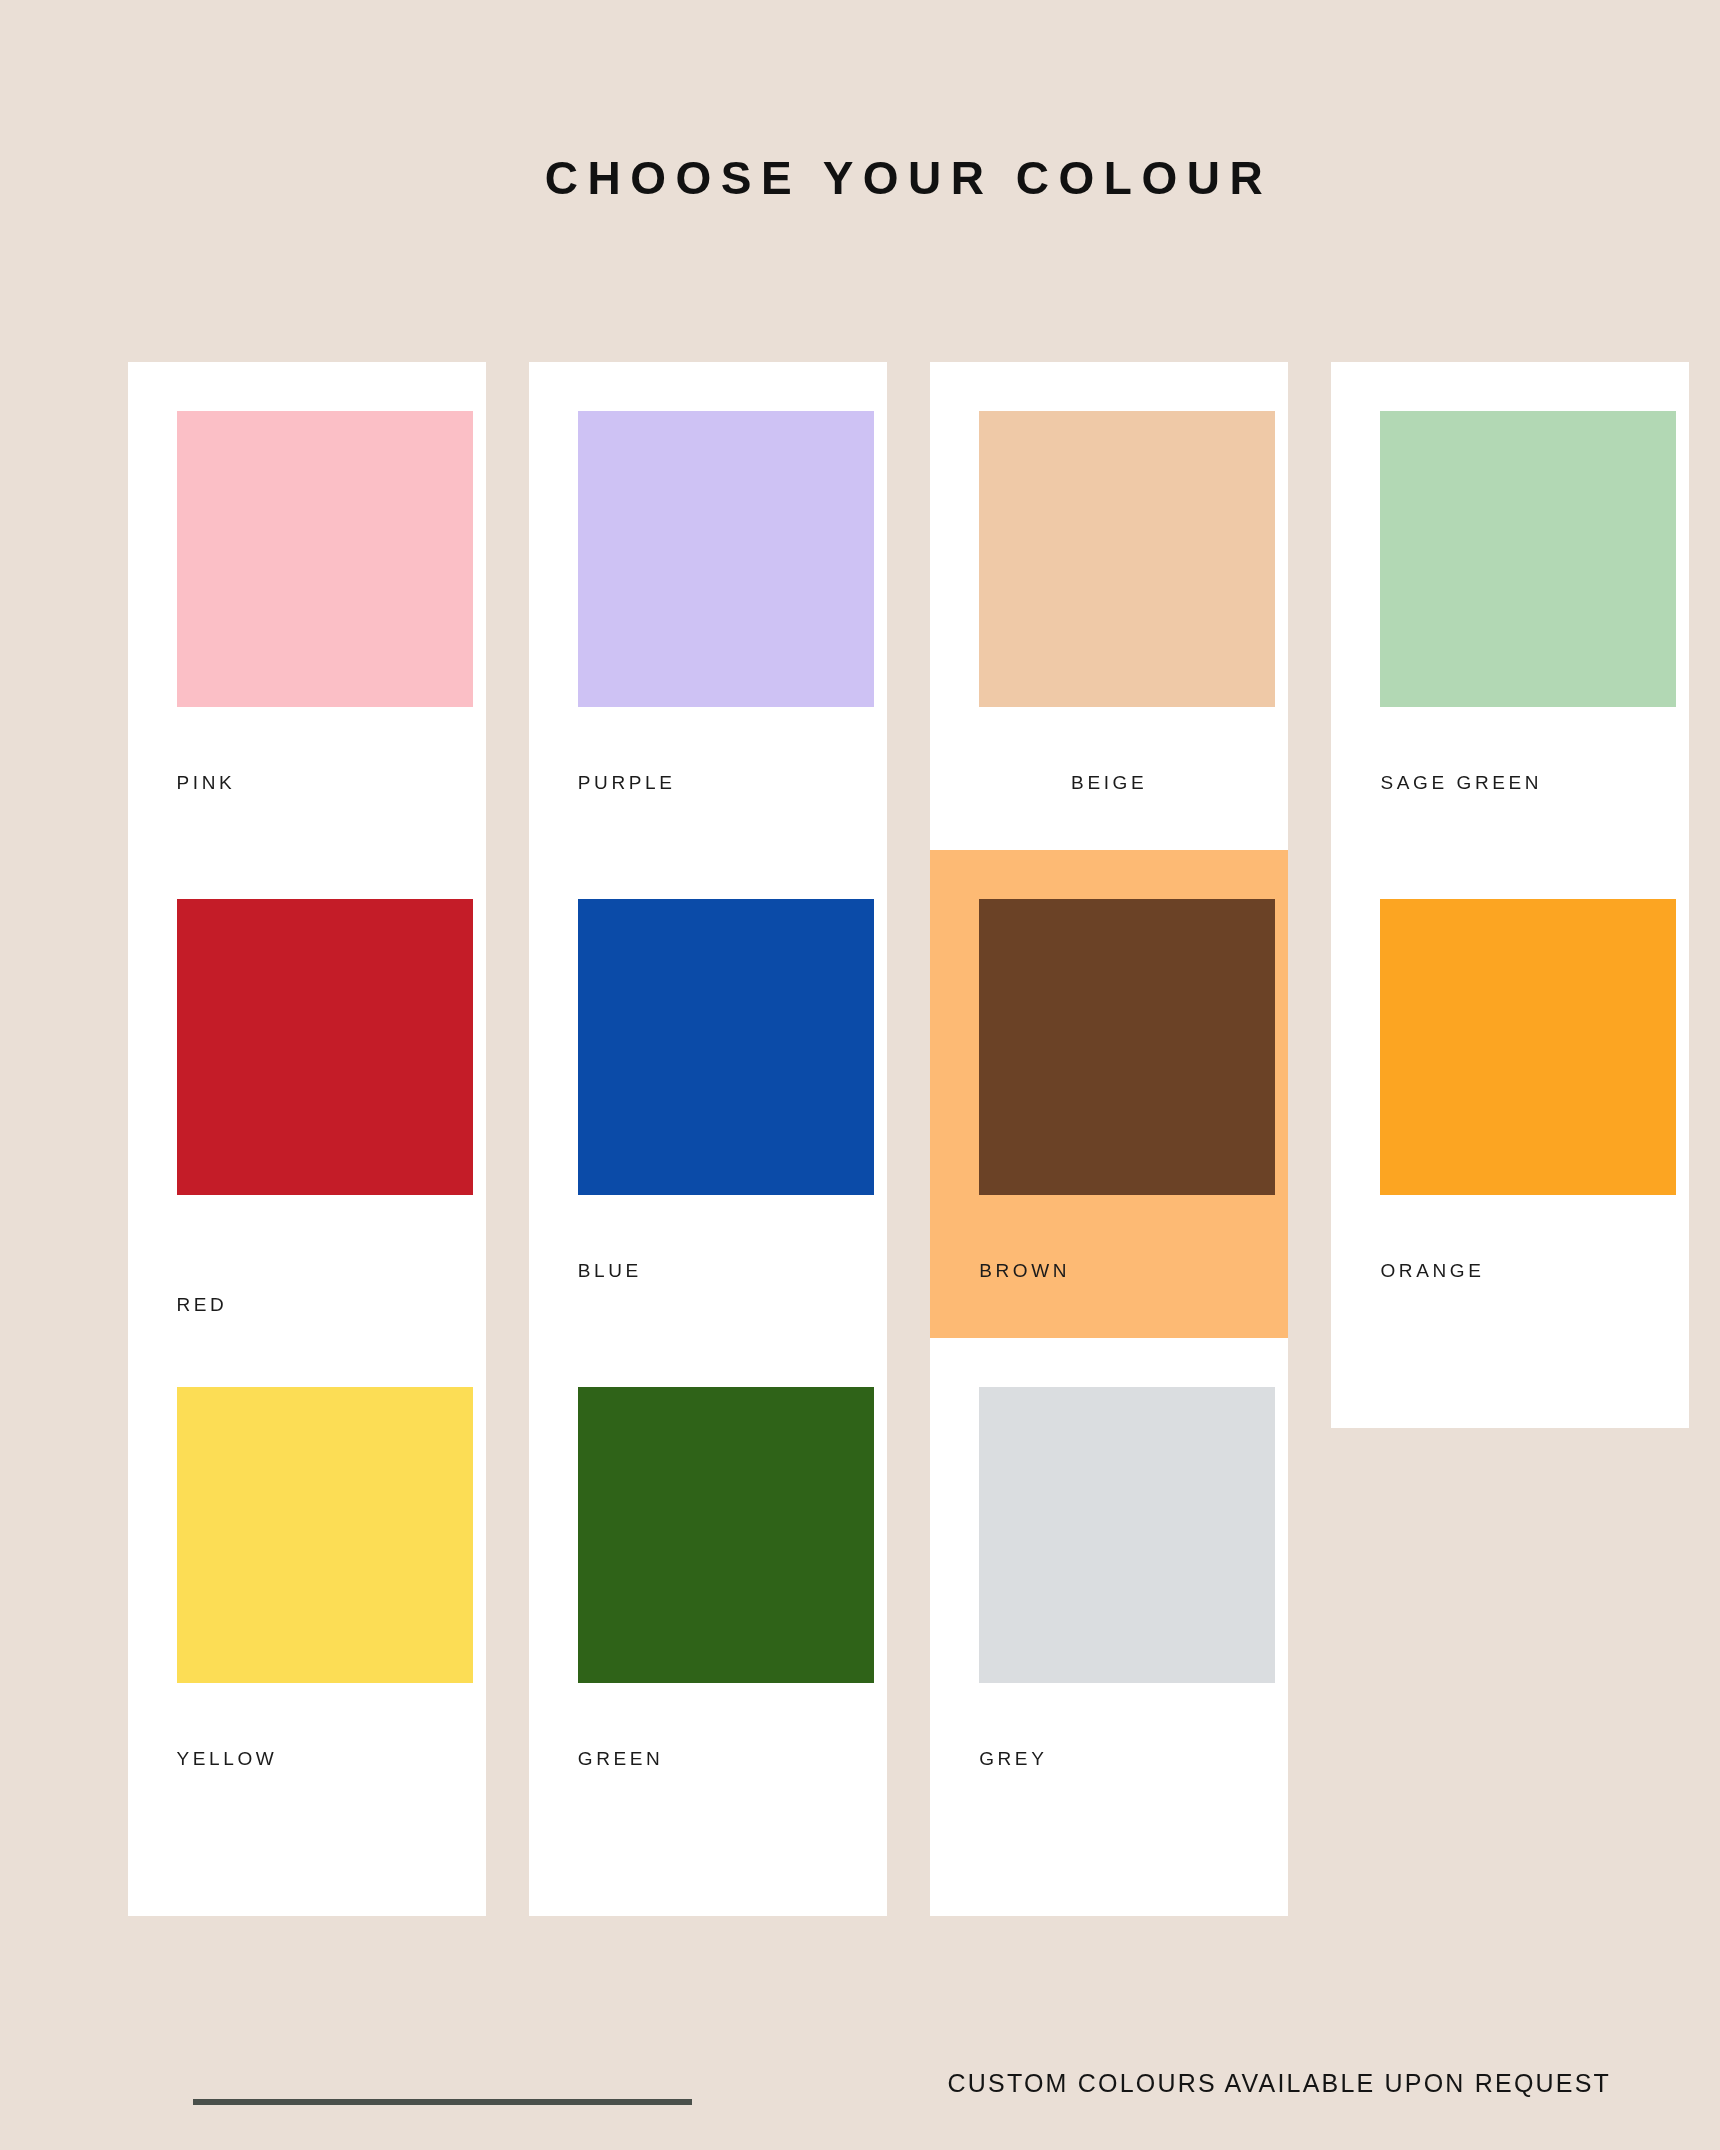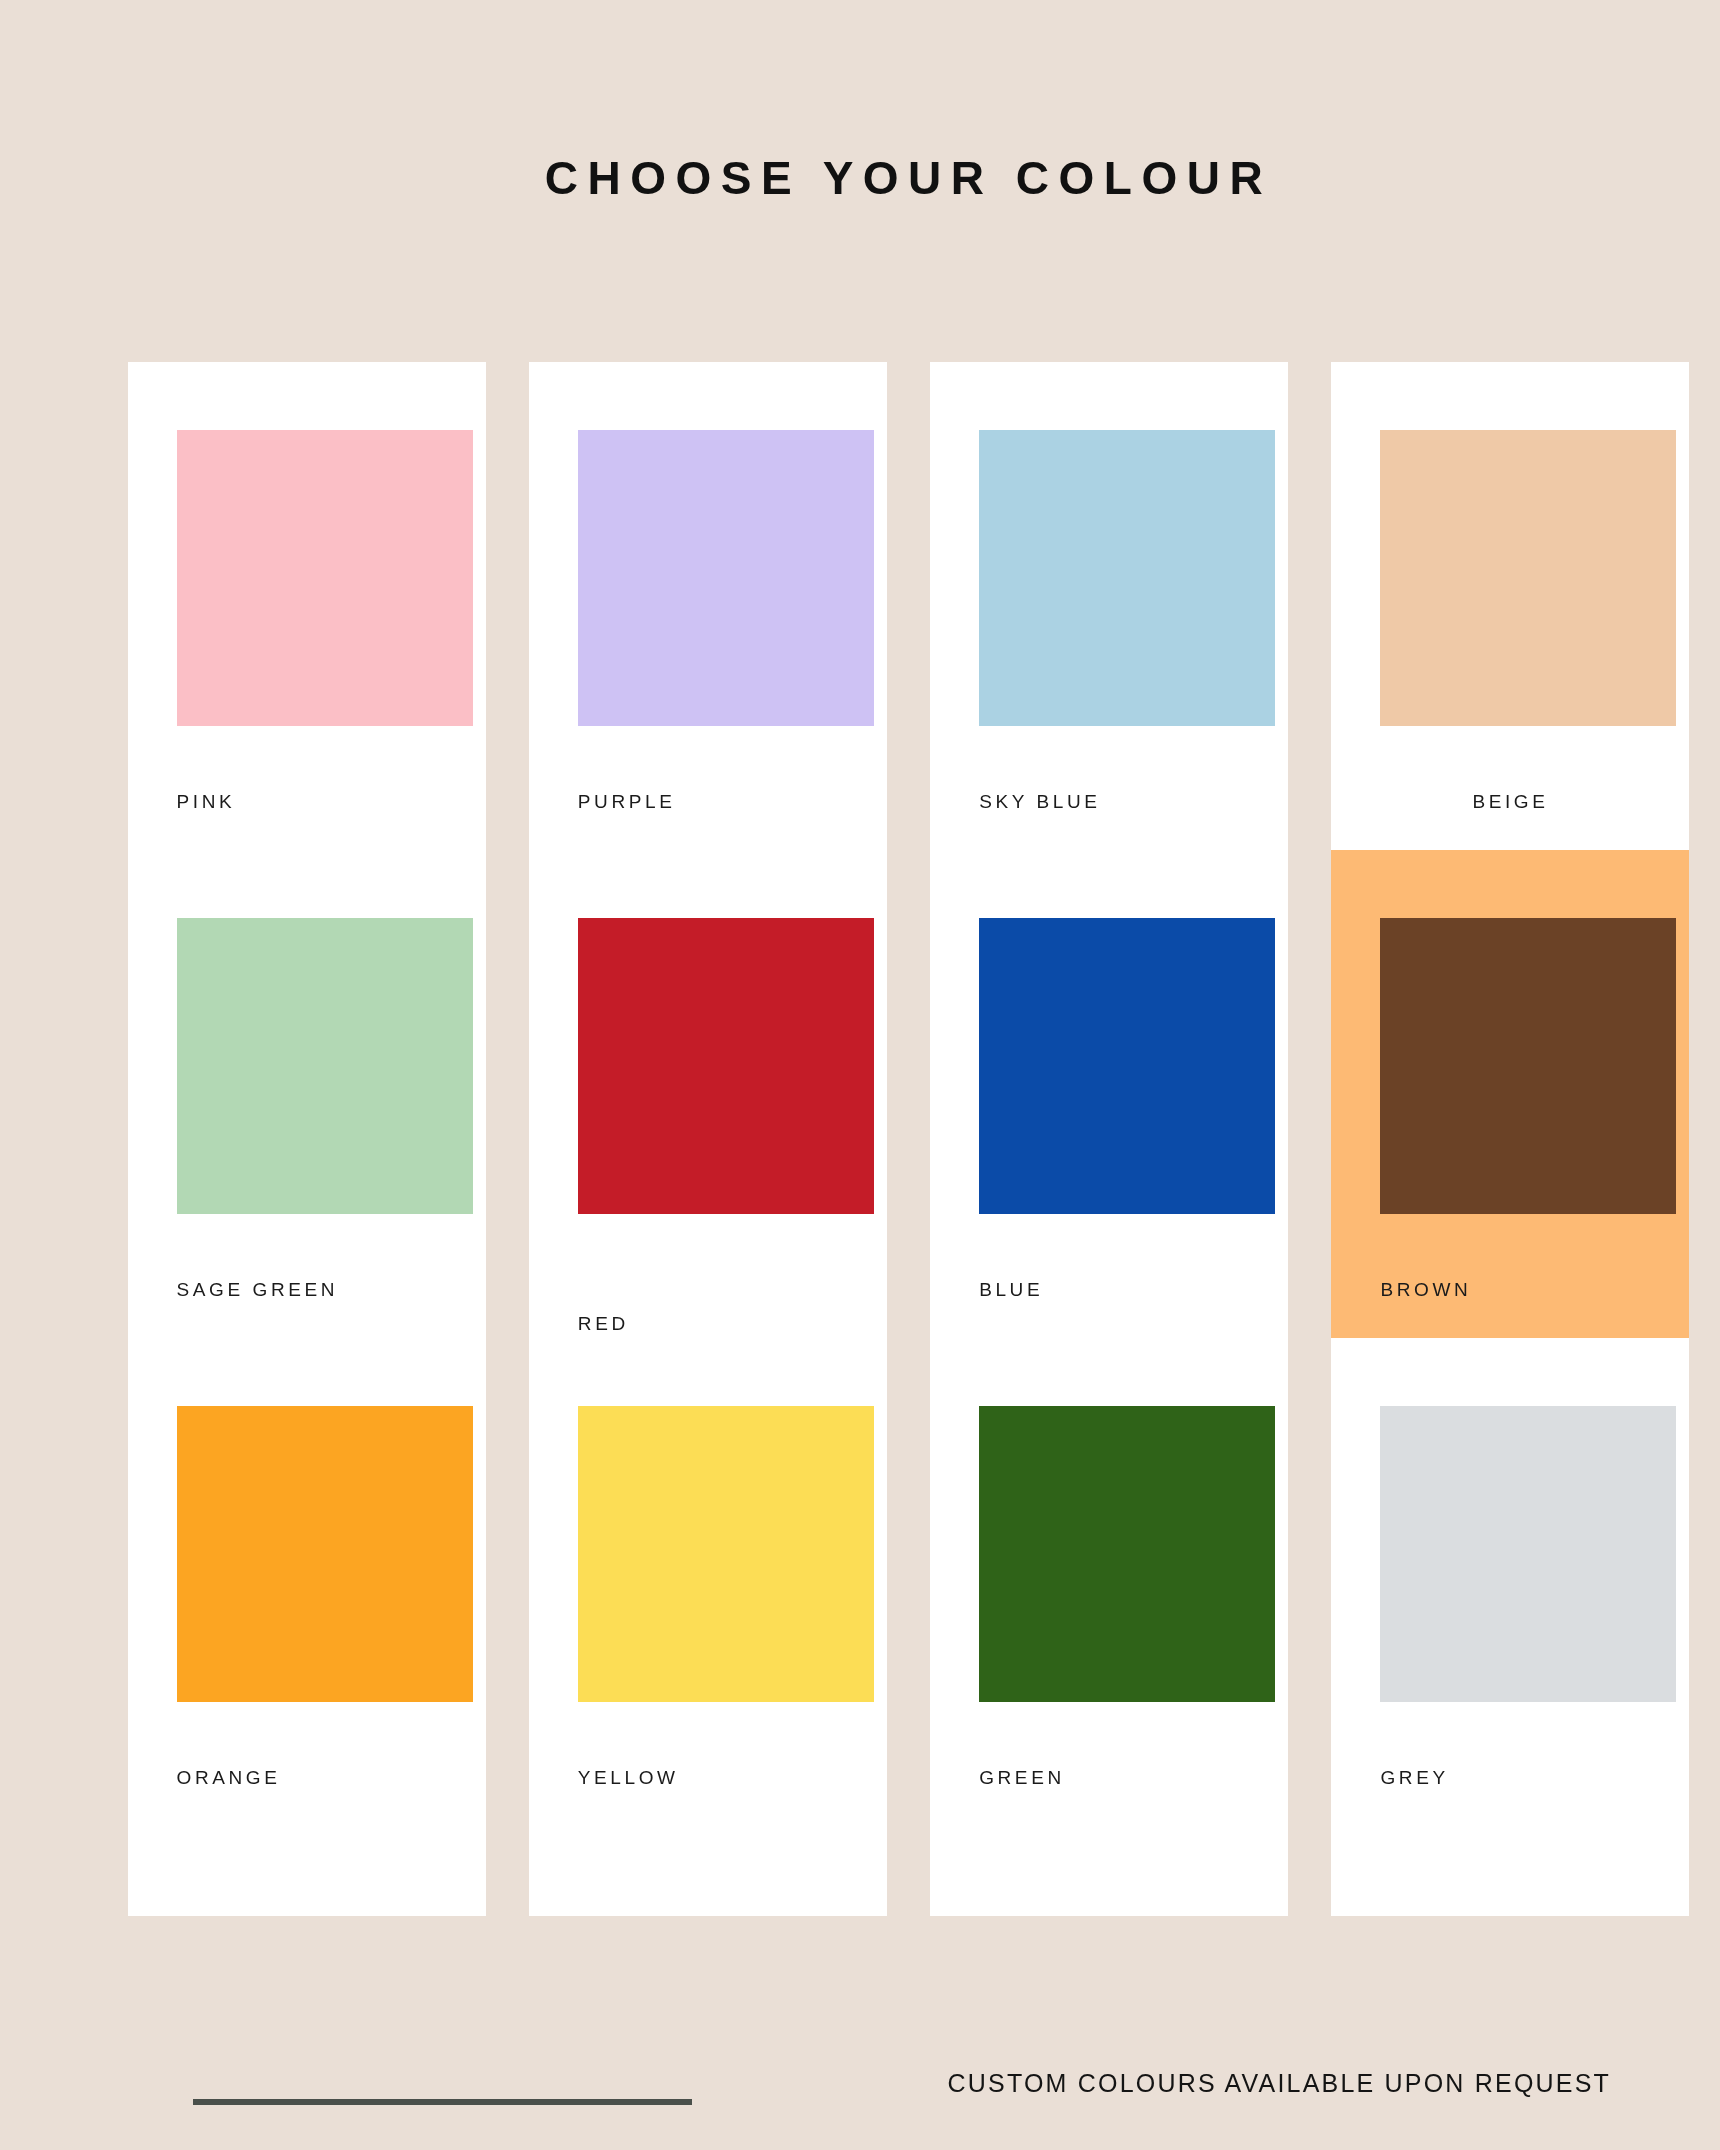--- a/index.html
+++ b/index.html
@@ -44,21 +44,21 @@
     grid-template-rows: repeat(3, 451px);
     column-gap: 43px;
     row-gap: 37px;
     justify-content: space-between;
   }
 
   .swatch-card {
     background: #FFFFFF;
     width: 358px;
     height: 578px;
-    padding: 52px 33px 0 33px;
+    padding: 33px 33px 0 33px;
     display: flex;
     flex-direction: column;
   }
 
   .swatch-chip {
     width: 296px;
     height: 296px;
     flex: 0 0 296px;
   }
 
@@ -118,24 +118,20 @@
   <div class="swatch-card" style="background-color: rgb(255, 255, 255);">
     <div class="swatch-chip" style="background-color: rgb(251, 191, 198);"></div>
     <div class="swatch-label">PINK</div>
   </div>
 
   <div class="swatch-card" style="background-color: rgb(255, 255, 255);">
     <div class="swatch-chip" style="background-color: rgb(206, 194, 244);"></div>
     <div class="swatch-label">PURPLE</div>
   </div>
 
-  <div class="swatch-card" style="background-color: rgb(255, 255, 255);">
-    <div class="swatch-chip" style="background-color: rgb(171, 210, 227);"></div>
-    <div class="swatch-label">SKY BLUE</div>
-  </div>
 
   <div class="swatch-card" style="background-color: rgb(255, 255, 255); text-align: center;">
     <div class="swatch-chip" style="background-color: rgb(239, 201, 167);"></div>
     <div class="swatch-label">BEIGE</div>
   </div>
 
   <div class="swatch-card" style="background-color: rgb(255, 255, 255);">
     <div class="swatch-chip" style="background-color: rgb(178, 216, 180);"></div>
     <div class="swatch-label">SAGE GREEN</div>
   </div>

